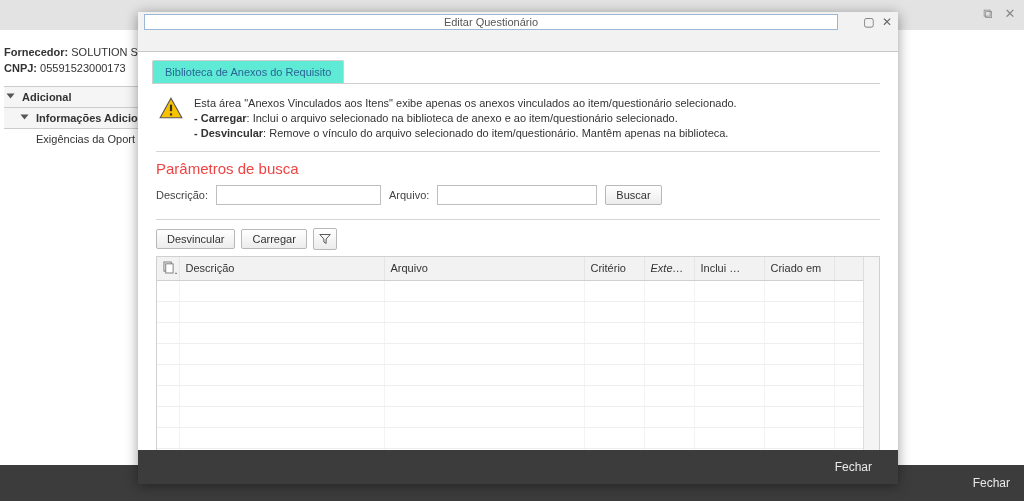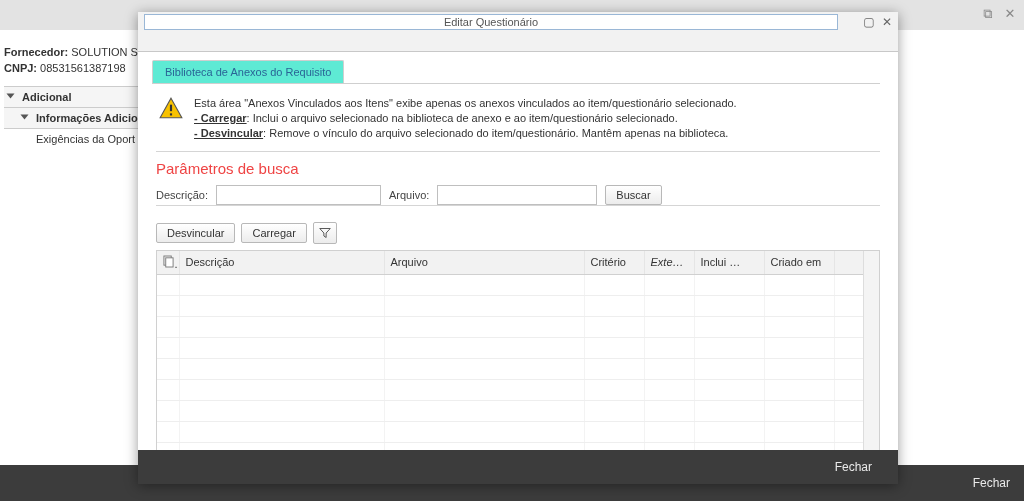--- a/index.html
+++ b/index.html
@@ -38,25 +38,25 @@
   
   
   .tabs { display:flex; border-bottom:1px solid #cfcfcf; margin: -2px 0 8px -4px;}
   .tab { padding:5px 12px; border:1px solid #cfcfcf; border-bottom:none; background:#5eead4; color:#2a6496; cursor:pointer; font-size:11px; margin-right:2px; border-radius:2px 2px 0 0;}
   .tab.active { background:#fff; position:relative; top:1px; color:#333;}
   
   
   .infobox { display:flex; gap:10px; padding:4px 2px 10px 2px; border-bottom:1px solid #d5d5d5; margin-bottom:8px;}
   .warn-icon { width:26px; height:26px; flex-shrink:0; }
   .infobox .text { font-size:11px; line-height:1.35; }
-  .infobox .text b { font-weight:bold;text-decoration:underline; }
+  .infobox .text b { font-weight:bold; }
   
   
   .sect-title { font-size:15px; color:#ef4444; margin:2px 0 8px 0;}
-  .params { display:flex; align-items:center; gap:8px; border-bottom:1px solid #d5d5d5; margin-bottom:16px;}
+  .params { display:flex; align-items:center; gap:8px; padding-bottom:14px; border-bottom:1px solid #d5d5d5; margin-bottom:8px;}
   .params label { font-size:11px; color:#444; }
   .params input[type=text] { height:20px; border:1px solid #bfbfbf; background:#fff; padding:0 4px; font-size:11px; }
   .inp-desc { width:165px; }
   .inp-arq { width:160px; }
   .btn { border:1px solid #b8b8b8; background:linear-gradient(#fff,#ececec); padding:3px 10px; font-size:11px; border-radius:2px; cursor:pointer; color:#333;}
   
   
   .toolbar { display:flex; gap:6px; align-items:center; margin-bottom:6px; }
   .icon-btn { width:24px; height:22px; border:1px solid #b8b8b8; background:linear-gradient(#fff,#ececec); border-radius:2px; display:flex; align-items:center; justify-content:center; cursor:pointer; }
   .icon-btn svg { width:12px; height:12px; }
@@ -88,21 +88,21 @@
       <span>⧉</span>
       <span>✕</span>
     </div>
     <div class="bg-info">
       <div class="row">
         <span class="lbl">Fornecedor:</span>
         <span>SOLUTION SY</span>
       </div>
       <div class="row">
         <span class="lbl">CNPJ:</span>
-        <span>08531561387198</span>
+        <span>05591523000173</span>
       </div>
       <div class="tree">
         <div class="tree-node lvl1"><span class="chev"></span><span>Adicional</span></div>
         <div class="tree-node lvl2"><span class="chev"></span><span>Informações Adiciona</span></div>
         <div class="tree-node lvl3"><span>Exigências da Oport</span></div>
       </div>
     </div>
     <div class="outer-footer">
       <span class="btn-txt">Fechar</span>
     </div>

